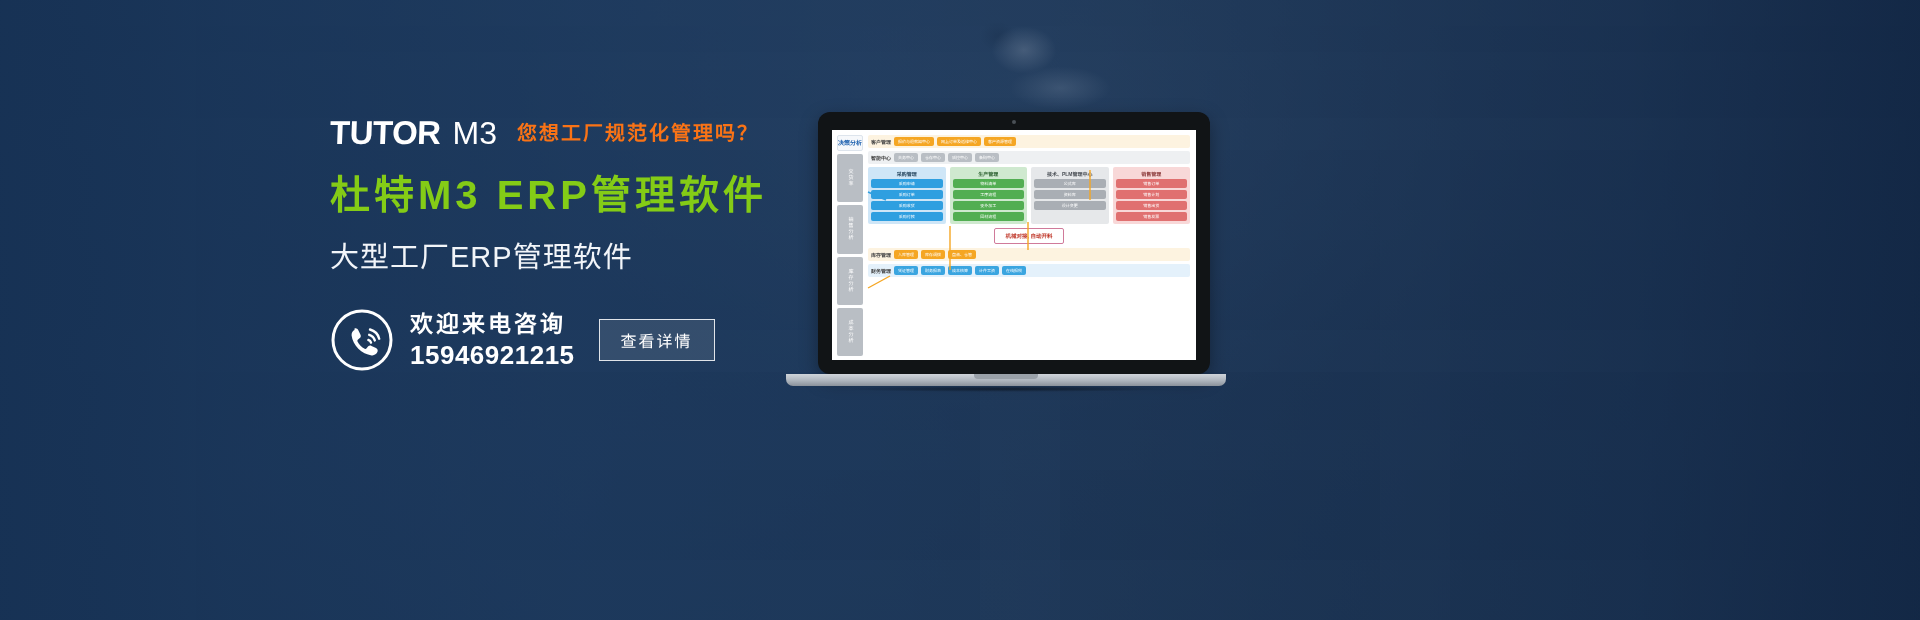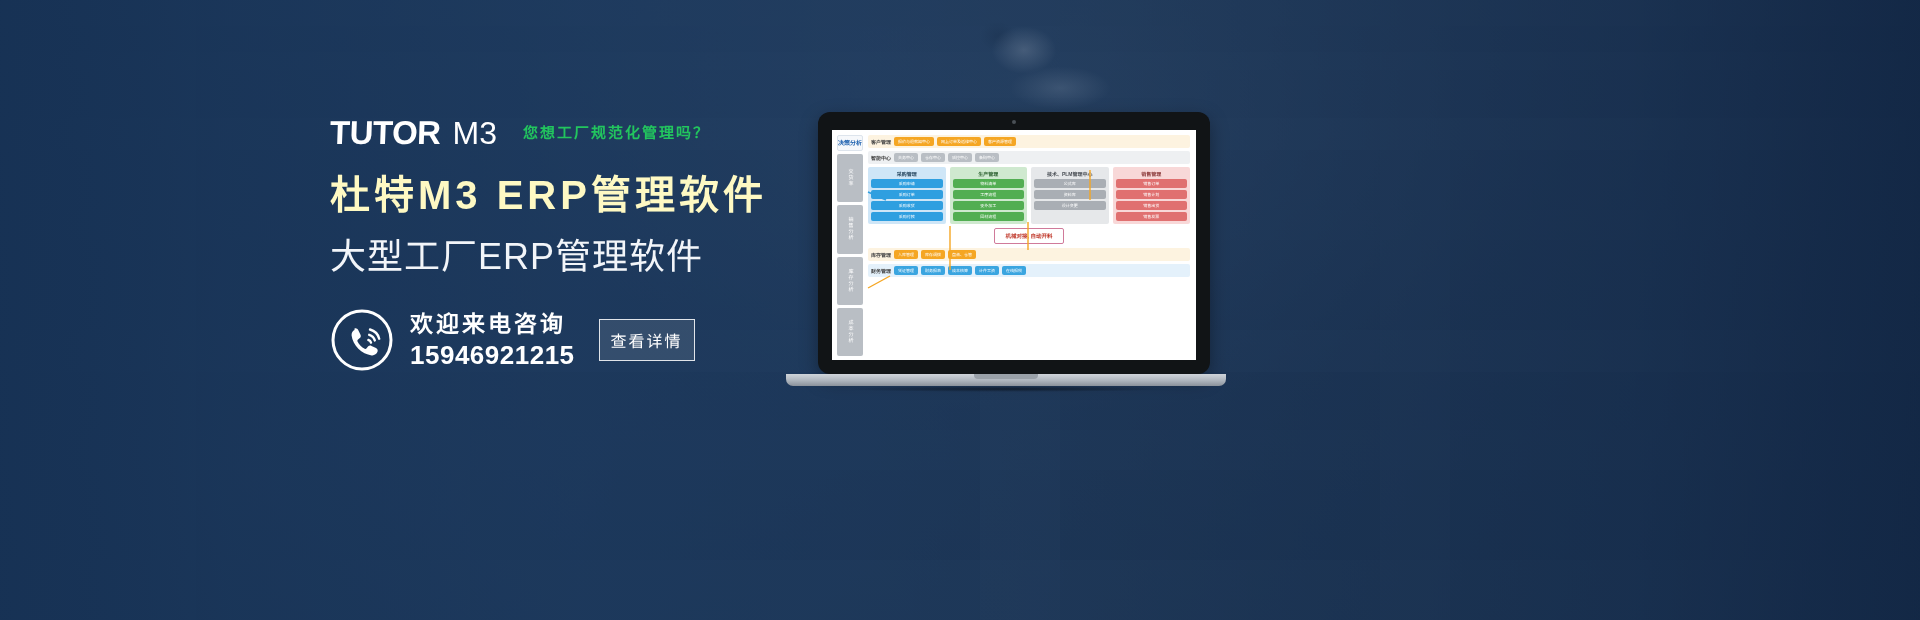--- a/index.html
+++ b/index.html
@@ -77,33 +77,33 @@
   .logo-wordmark{
     font-size:33px;font-weight:bold;letter-spacing:-.5px;
     font-family:"Liberation Sans","DejaVu Sans",sans-serif;
     color:#ffffff;line-height:34px;transform:skewX(-2deg);
   }
   .logo-m3{
     font-size:32px;font-weight:400;color:#ffffff;line-height:34px;
     letter-spacing:0px;margin-left:-2px;
   }
   .tagline{
-    font-size:15px;font-weight:bold;color:#22c55e;letter-spacing:2px;
-    line-height:34px;margin-left:12px;white-space:nowrap;
+    font-size:20px;font-weight:bold;color:#f97316;letter-spacing:2px;
+    line-height:34px;margin-left:6px;white-space:nowrap;
   }
   .headline{
     margin-top:22px;
-    font-size:40px;font-weight:bold;color:#fef9c3;letter-spacing:4px;
+    font-size:40px;font-weight:bold;color:#84cc16;letter-spacing:4px;
     line-height:46px;white-space:nowrap;
   }
   .subtitle-row{
     margin-top:22px;display:flex;align-items:baseline;white-space:nowrap;
   }
   .subtitle{
-    font-size:36px;font-weight:400;color:#f2f5f9;letter-spacing:1px;line-height:34px;
+    font-size:29px;font-weight:400;color:#f2f5f9;letter-spacing:1px;line-height:34px;
   }
   .subnote{
     font-size:14px;color:#dfe6ef;letter-spacing:0px;margin-left:10px;line-height:34px;
   }
 
   
   .cta-row{
     margin-top:34px;display:flex;align-items:center;
   }
   .phone-block{display:flex;align-items:center;}
@@ -113,21 +113,21 @@
   }
   .phone-texts{display:flex;flex-direction:column;justify-content:center;}
   .phone-label{
     font-size:23px;font-weight:bold;color:#ffffff;letter-spacing:3px;line-height:30px;
   }
   .phone-number{
     font-size:26px;font-weight:bold;color:#ffffff;letter-spacing:.5px;line-height:32px;
   }
   .detail-button{
     margin-left:24px;
-    width:96px;height:42px;
+    width:116px;height:42px;
     border:1px solid rgba(255,255,255,.85);
     background:rgba(255,255,255,.10);
     color:#ffffff;font-size:16px;letter-spacing:2px;
     display:flex;align-items:center;justify-content:center;
     cursor:pointer;box-sizing:border-box;
     font-family:"Liberation Sans","DejaVu Sans",sans-serif;
   }
 
   
   .laptop{position:absolute;left:786px;top:112px;width:440px;height:290px;}

